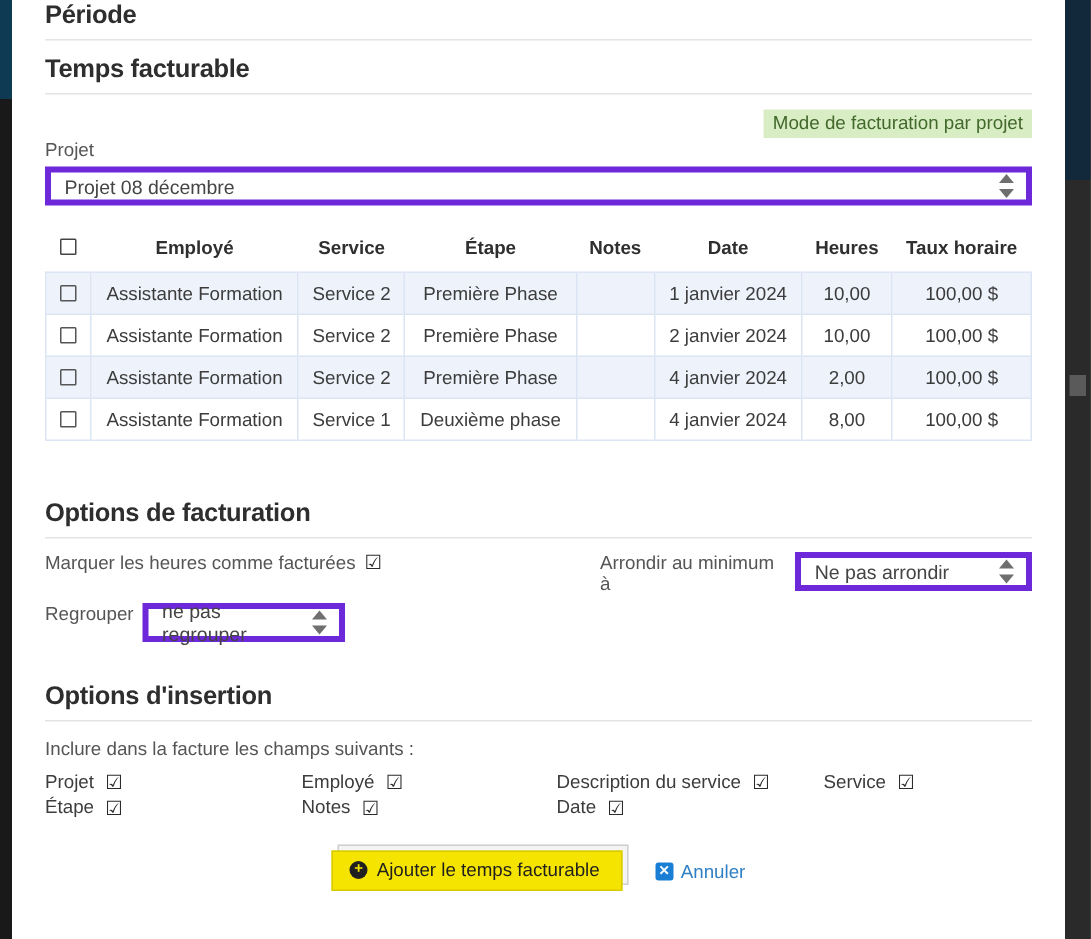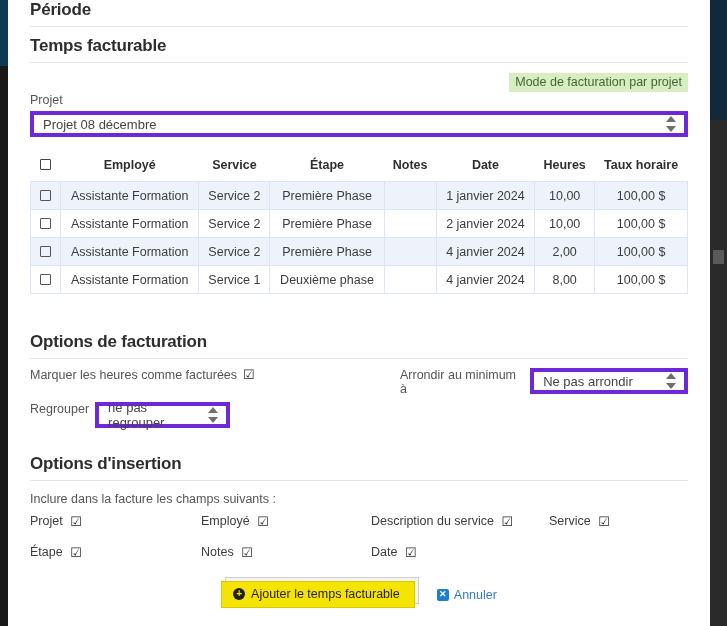--- a/index.html
+++ b/index.html
@@ -174,21 +174,21 @@
   .opt-line .t { margin-right: 6px; }
   .sel-sm { width: 135px; }
   .sel-md { width: 160px; }
 
   h2.section2 { margin-top: 18px; }
 
   .ins-note { font-size: 12.5px; color: #555; padding: 2px 0 8px 0; }
   .ins-grid {
     display: grid;
     grid-template-columns: 171px 170px 178px 1fr;
-    row-gap: 17px;
+    row-gap: 3px;
     font-size: 12.5px;
     color: #3c3c3c;
   }
   .ins-item .lab { margin-right: 4px; }
 
   .actions {
     display: flex;
     justify-content: center;
     align-items: center;
     margin-top: 22px;

